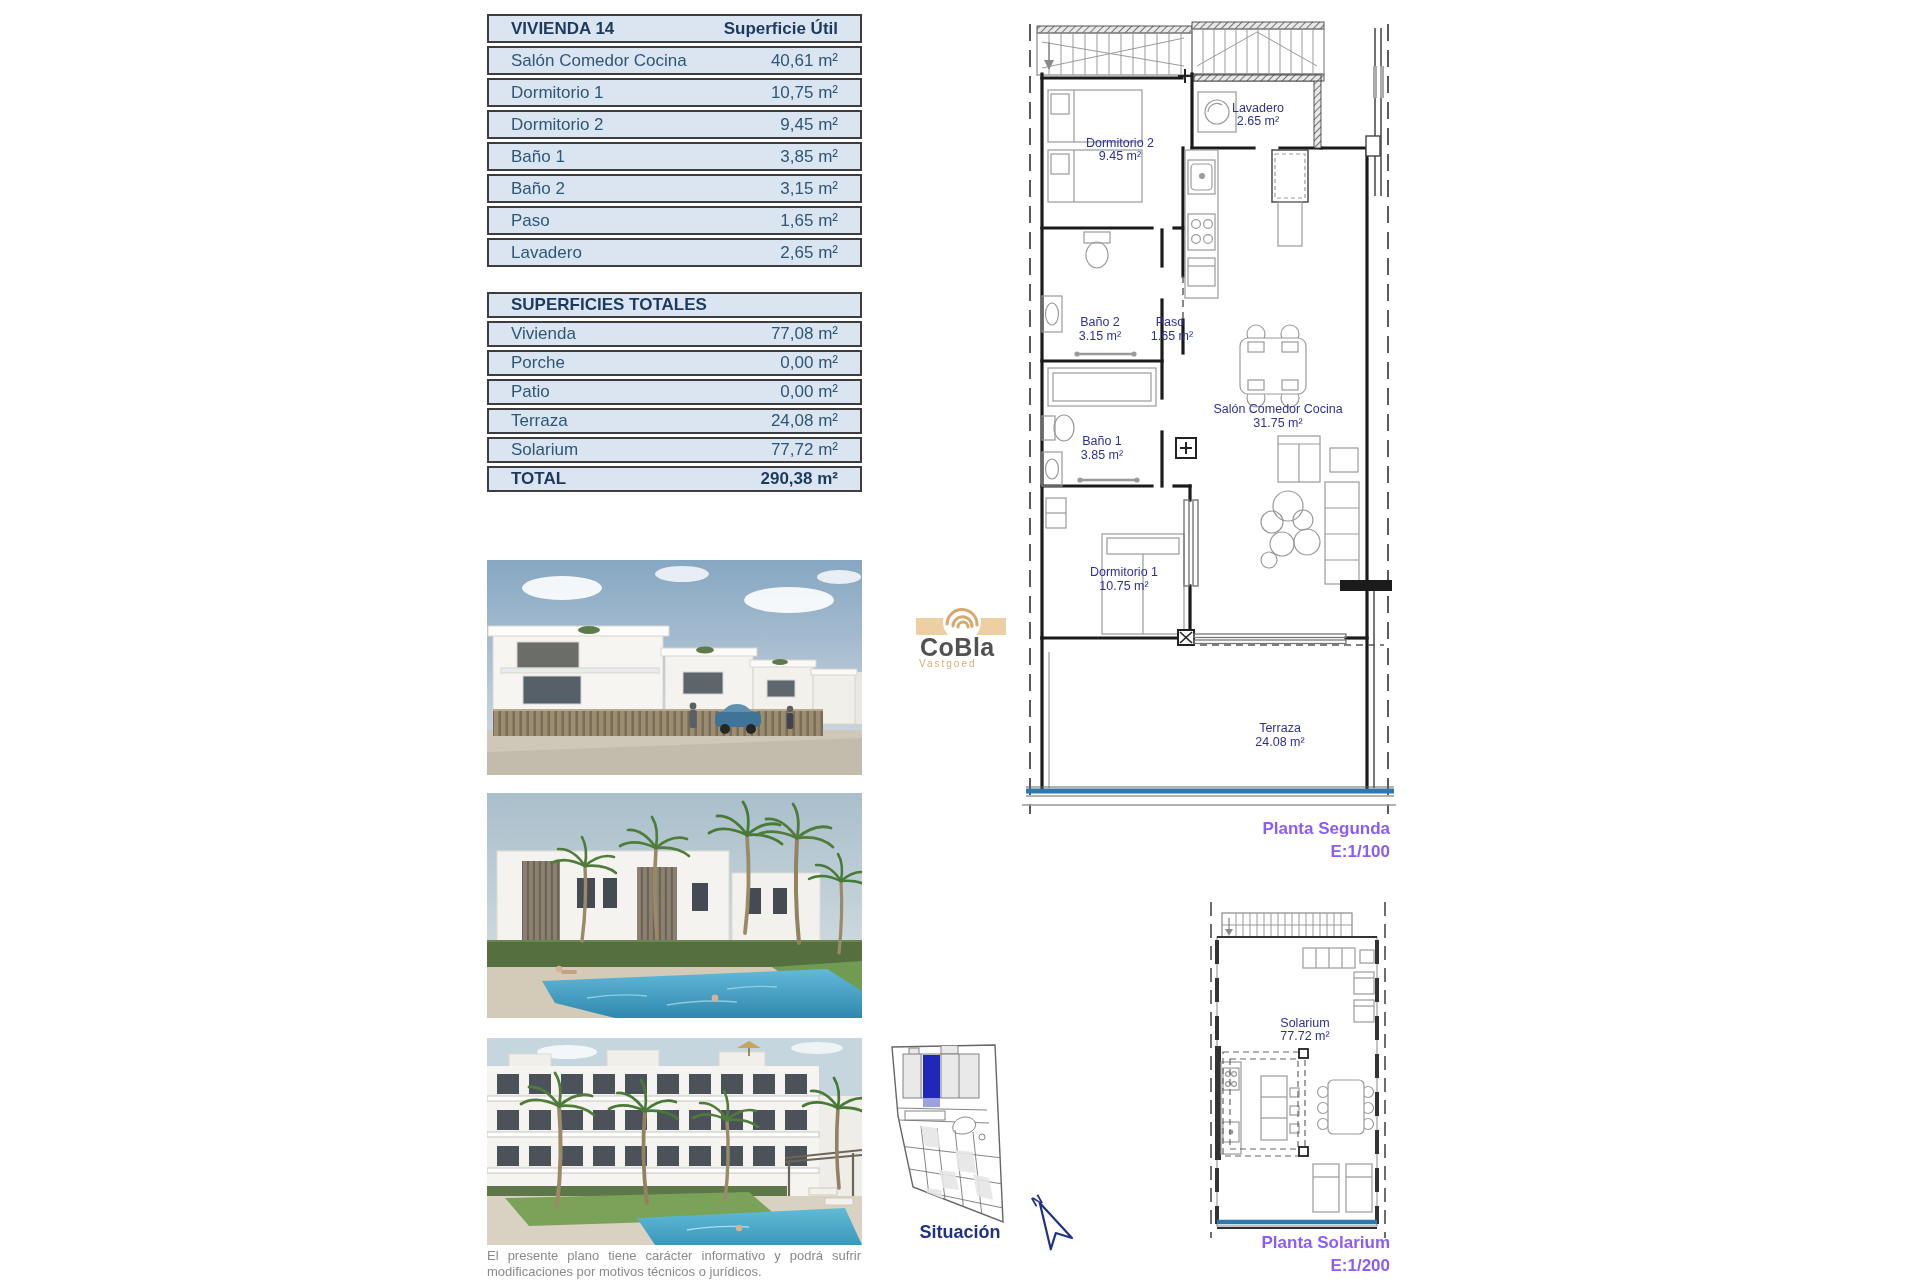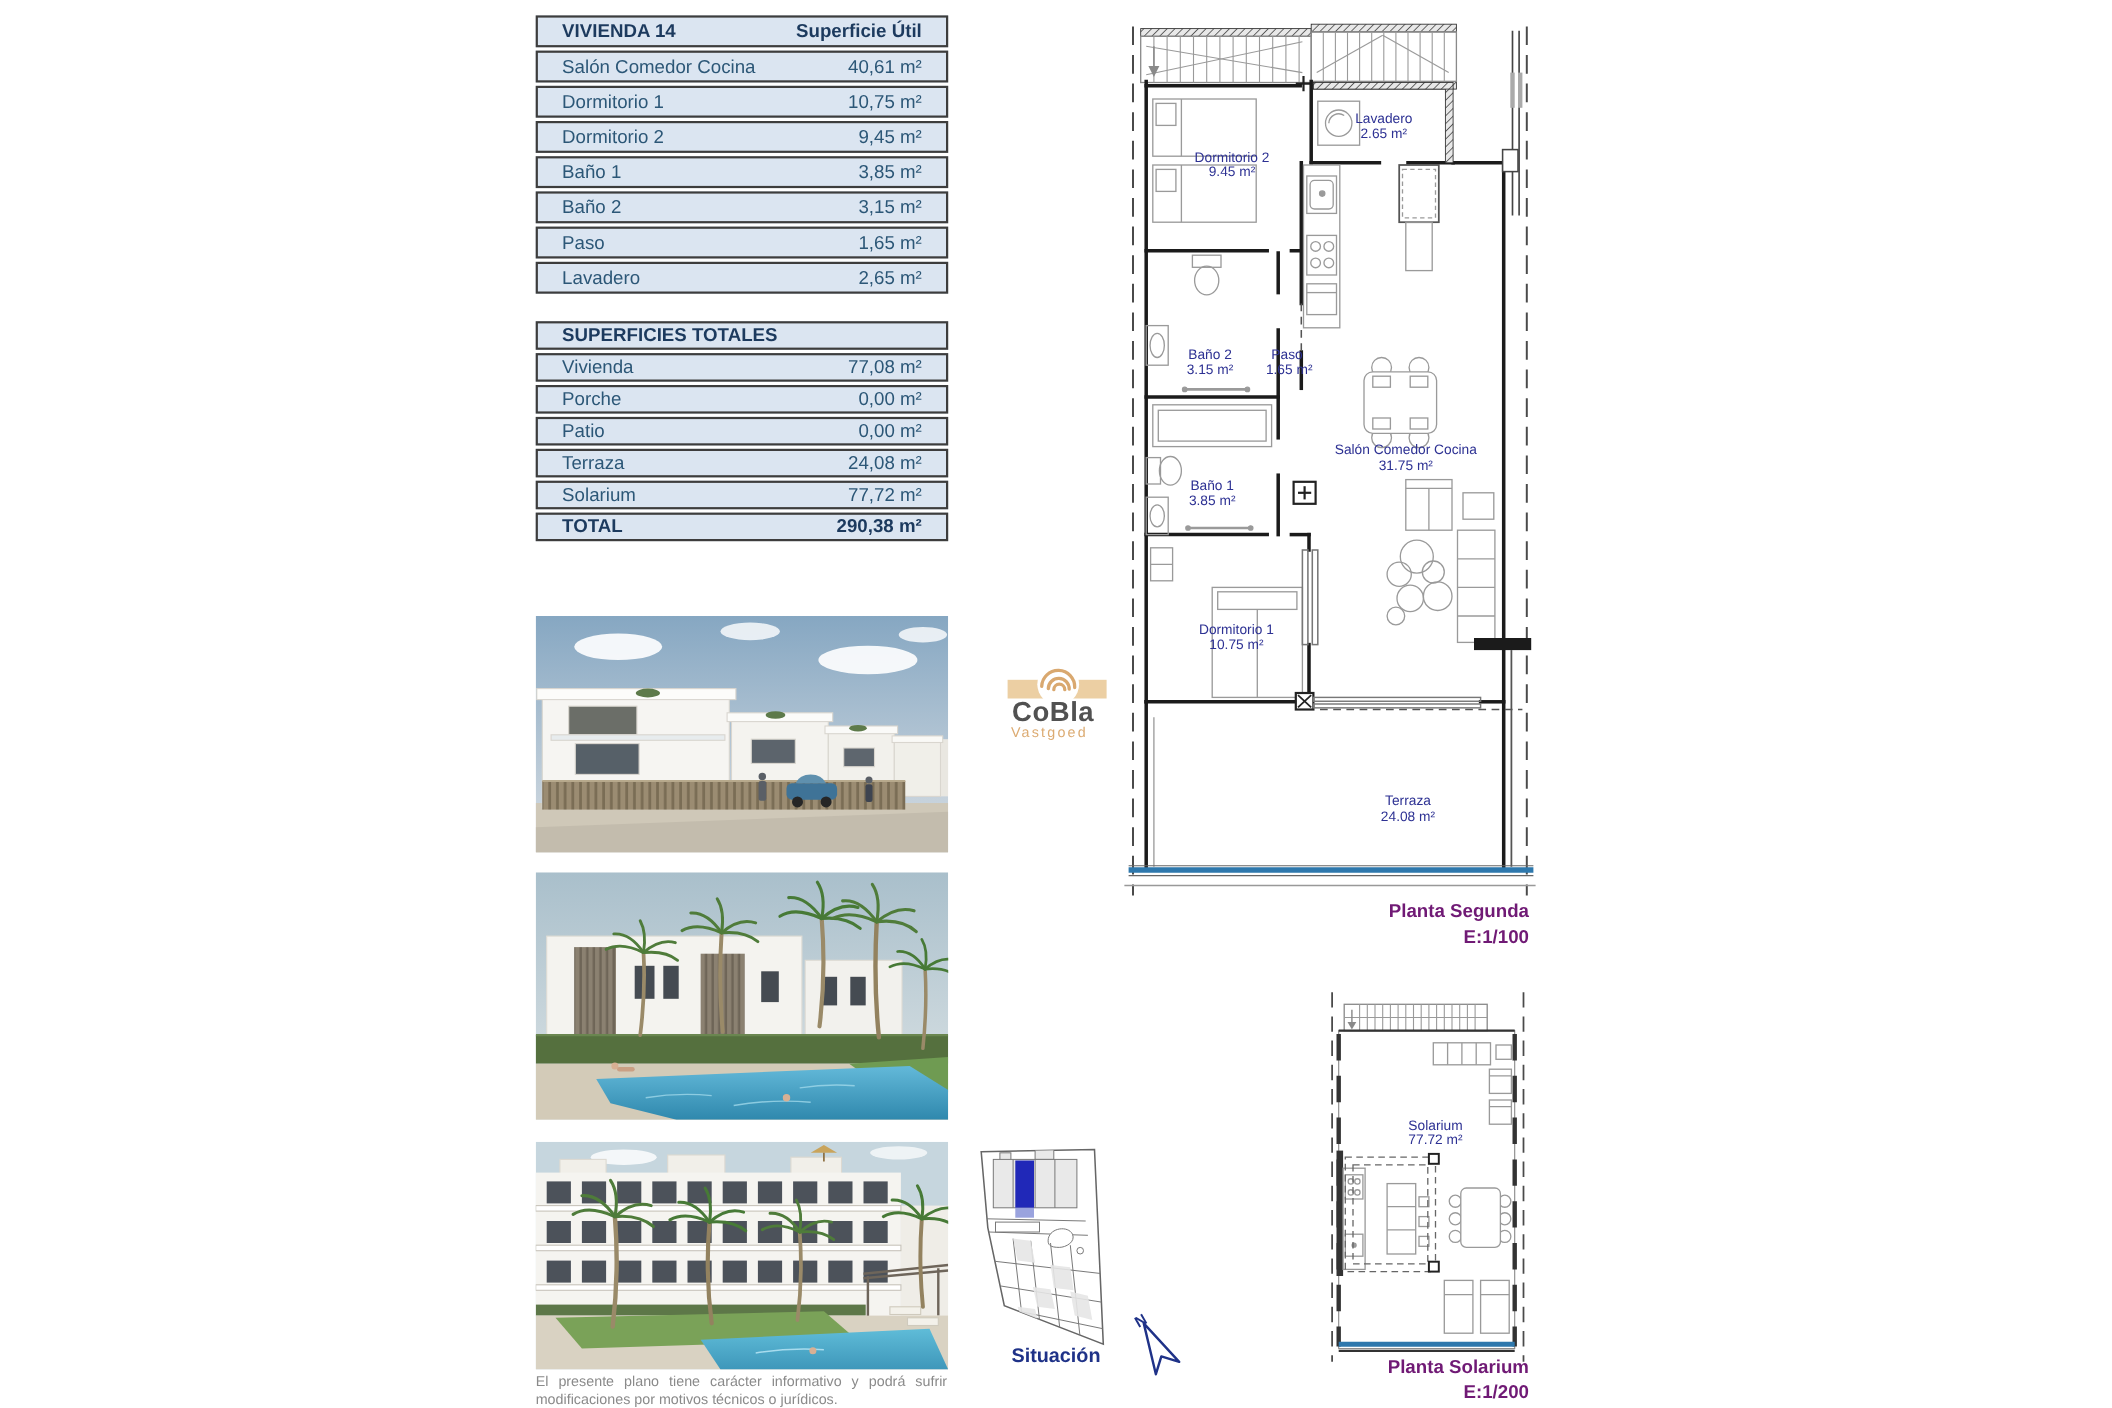--- a/index.html
+++ b/index.html
@@ -10,29 +10,29 @@
   .trow{display:flex;align-items:center;justify-content:space-between;
         background:#dbe5f1;border:2px solid #3d3d3d;margin-bottom:3px;
         padding:0 22px;color:#2c5777;font-size:17px;}
   .t1 .trow{height:25px;}
   .t2 .trow{height:22px;}
   .trow.thead{font-weight:bold;color:#1c3a5e;}
   .trow.total{font-weight:bold;color:#1c3a5e;}
   .tn{white-space:nowrap;}
   .tv{white-space:nowrap;text-align:right;}
   
-  .plancap{position:absolute;width:340px;text-align:right;color:#701a75;
+  .plancap{position:absolute;width:340px;text-align:right;color:#8b5cf6;
            font-weight:bold;font-size:17px;line-height:1.35;}
   
   .plbl{font-family:"Liberation Sans",sans-serif;font-size:12.5px;fill:#2d3193;}
   
   .logo{position:absolute;left:912px;top:596px;width:116px;height:84px;}
   .logo .bar{position:absolute;top:22px;height:17px;background:#eccfa3;}
   .logo .cobla{position:absolute;left:8px;top:37px;font-size:25px;font-weight:bold;color:#515151;letter-spacing:0.5px;}
-  .logo .vast{position:absolute;left:7px;top:62px;font-size:13px;color:#dcab72;letter-spacing:2px;}
+  .logo .vast{position:absolute;left:7px;top:62px;font-size:10px;color:#dcab72;letter-spacing:2px;}
   
   .disclaimer{position:absolute;left:487px;top:1248px;width:374px;color:#8a8a8a;
               font-size:13px;line-height:1.22;text-align:justify;}
   .situlabel{position:absolute;left:885px;top:1222px;width:150px;text-align:center;
              color:#1f3288;font-weight:bold;font-size:18px;}
   .rphoto{position:absolute;left:487px;width:375px;}
 </style>
 </head>
 <body>
 

